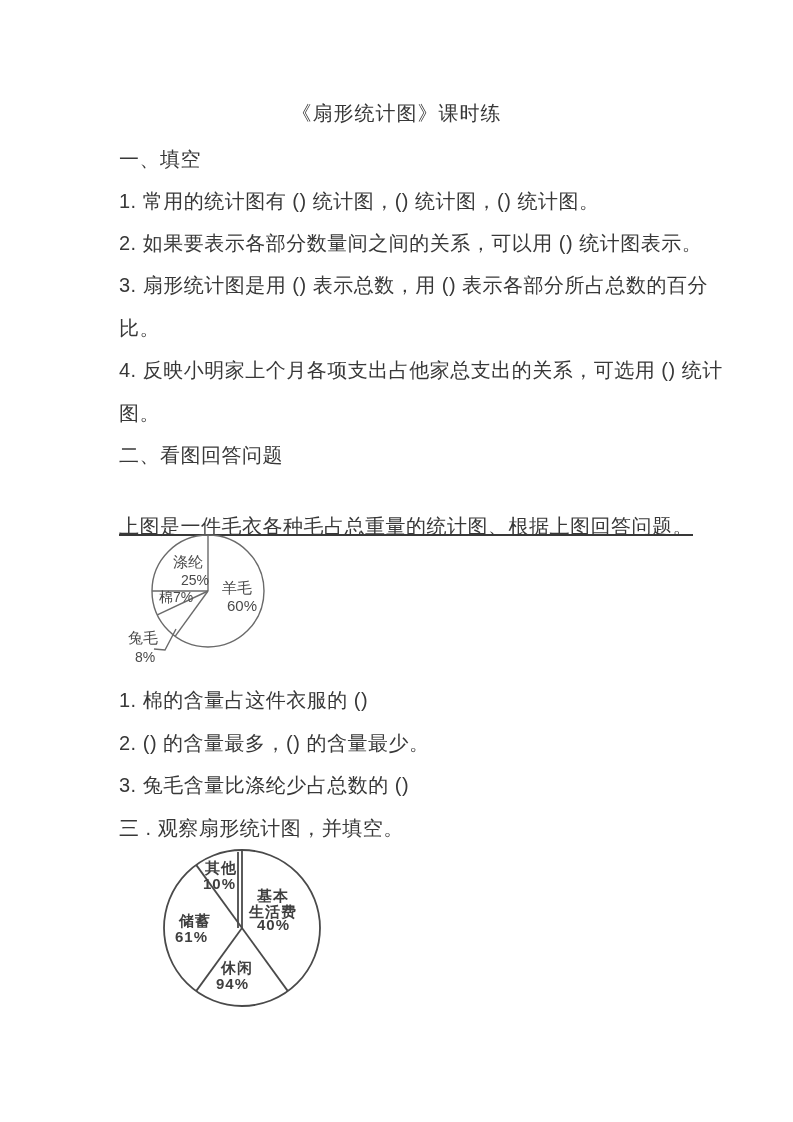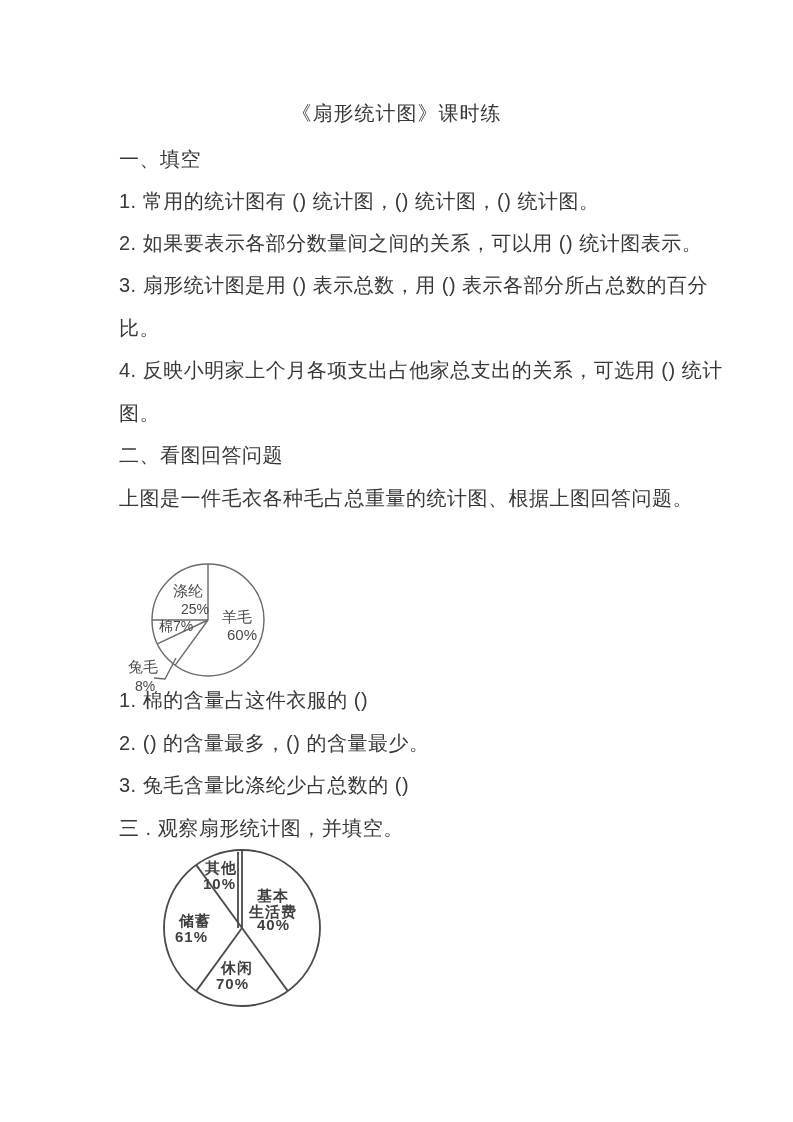--- a/index.html
+++ b/index.html
@@ -43,27 +43,27 @@
   .p2 { font-size: 15px; font-weight: bold; color: #3f3f3f; letter-spacing: 1px; }
   
   #s1-heading { top: 147px; }
   #s1-q1 { top: 189px; }
   #s1-q2 { top: 231px; }
   #s1-q3a { top: 273px; }
   #s1-q3b { top: 316px; }
   #s1-q4a { top: 358px; }
   #s1-q4b { top: 401px; }
   #s2-heading { top: 443px; }
-  #s2-intro { top: 486px; }
+  #s2-intro { top: 514px; text-decoration: underline; }
   #s2-q1 { top: 688px; }
   #s2-q2 { top: 731px; }
   #s2-q3 { top: 773px; }
   #s3-heading { top: 816px; }
   
-  #pie1 { left: 110px; top: 552px; width: 185px; height: 150px; }
+  #pie1 { left: 110px; top: 523px; width: 185px; height: 150px; }
   #pie1-polyester-label { left: 63px; top: 31px; }
   #pie1-polyester-value { left: 71px; top: 50px; }
   #pie1-wool-label { left: 112px; top: 57px; }
   #pie1-wool-value { left: 117px; top: 75px; }
   #pie1-cotton-label { left: 49px; top: 67px; }
   #pie1-rabbit-label { left: 18px; top: 107px; }
   #pie1-rabbit-value { left: 25px; top: 127px; }
   
   #pie2 { left: 155px; top: 843px; width: 185px; height: 172px; }
   #pie2-other-label { left: 50px; top: 17px; font-family: Liberation Serif, serif; }
@@ -126,14 +126,14 @@
       <line x1="83" y1="85" x2="83" y2="9" stroke="#4a4a4a" stroke-width="1.8"></line>
     </svg>
   <div class="pie-label p2" id="pie2-other-label">其他</div>
   <div class="pie-label p2" id="pie2-other-value">10%</div>
   <div class="pie-label p2" id="pie2-basic-label1">基本</div>
   <div class="pie-label p2" id="pie2-basic-label2">生活费</div>
   <div class="pie-label p2" id="pie2-basic-value">40%</div>
   <div class="pie-label p2" id="pie2-savings-label">储蓄</div>
   <div class="pie-label p2" id="pie2-savings-value">61%</div>
   <div class="pie-label p2" id="pie2-leisure-label">休闲</div>
-  <div class="pie-label p2" id="pie2-leisure-value">70%</div>
+  <div class="pie-label p2" id="pie2-leisure-value">94%</div>
 </div>
 
 </body></html>

